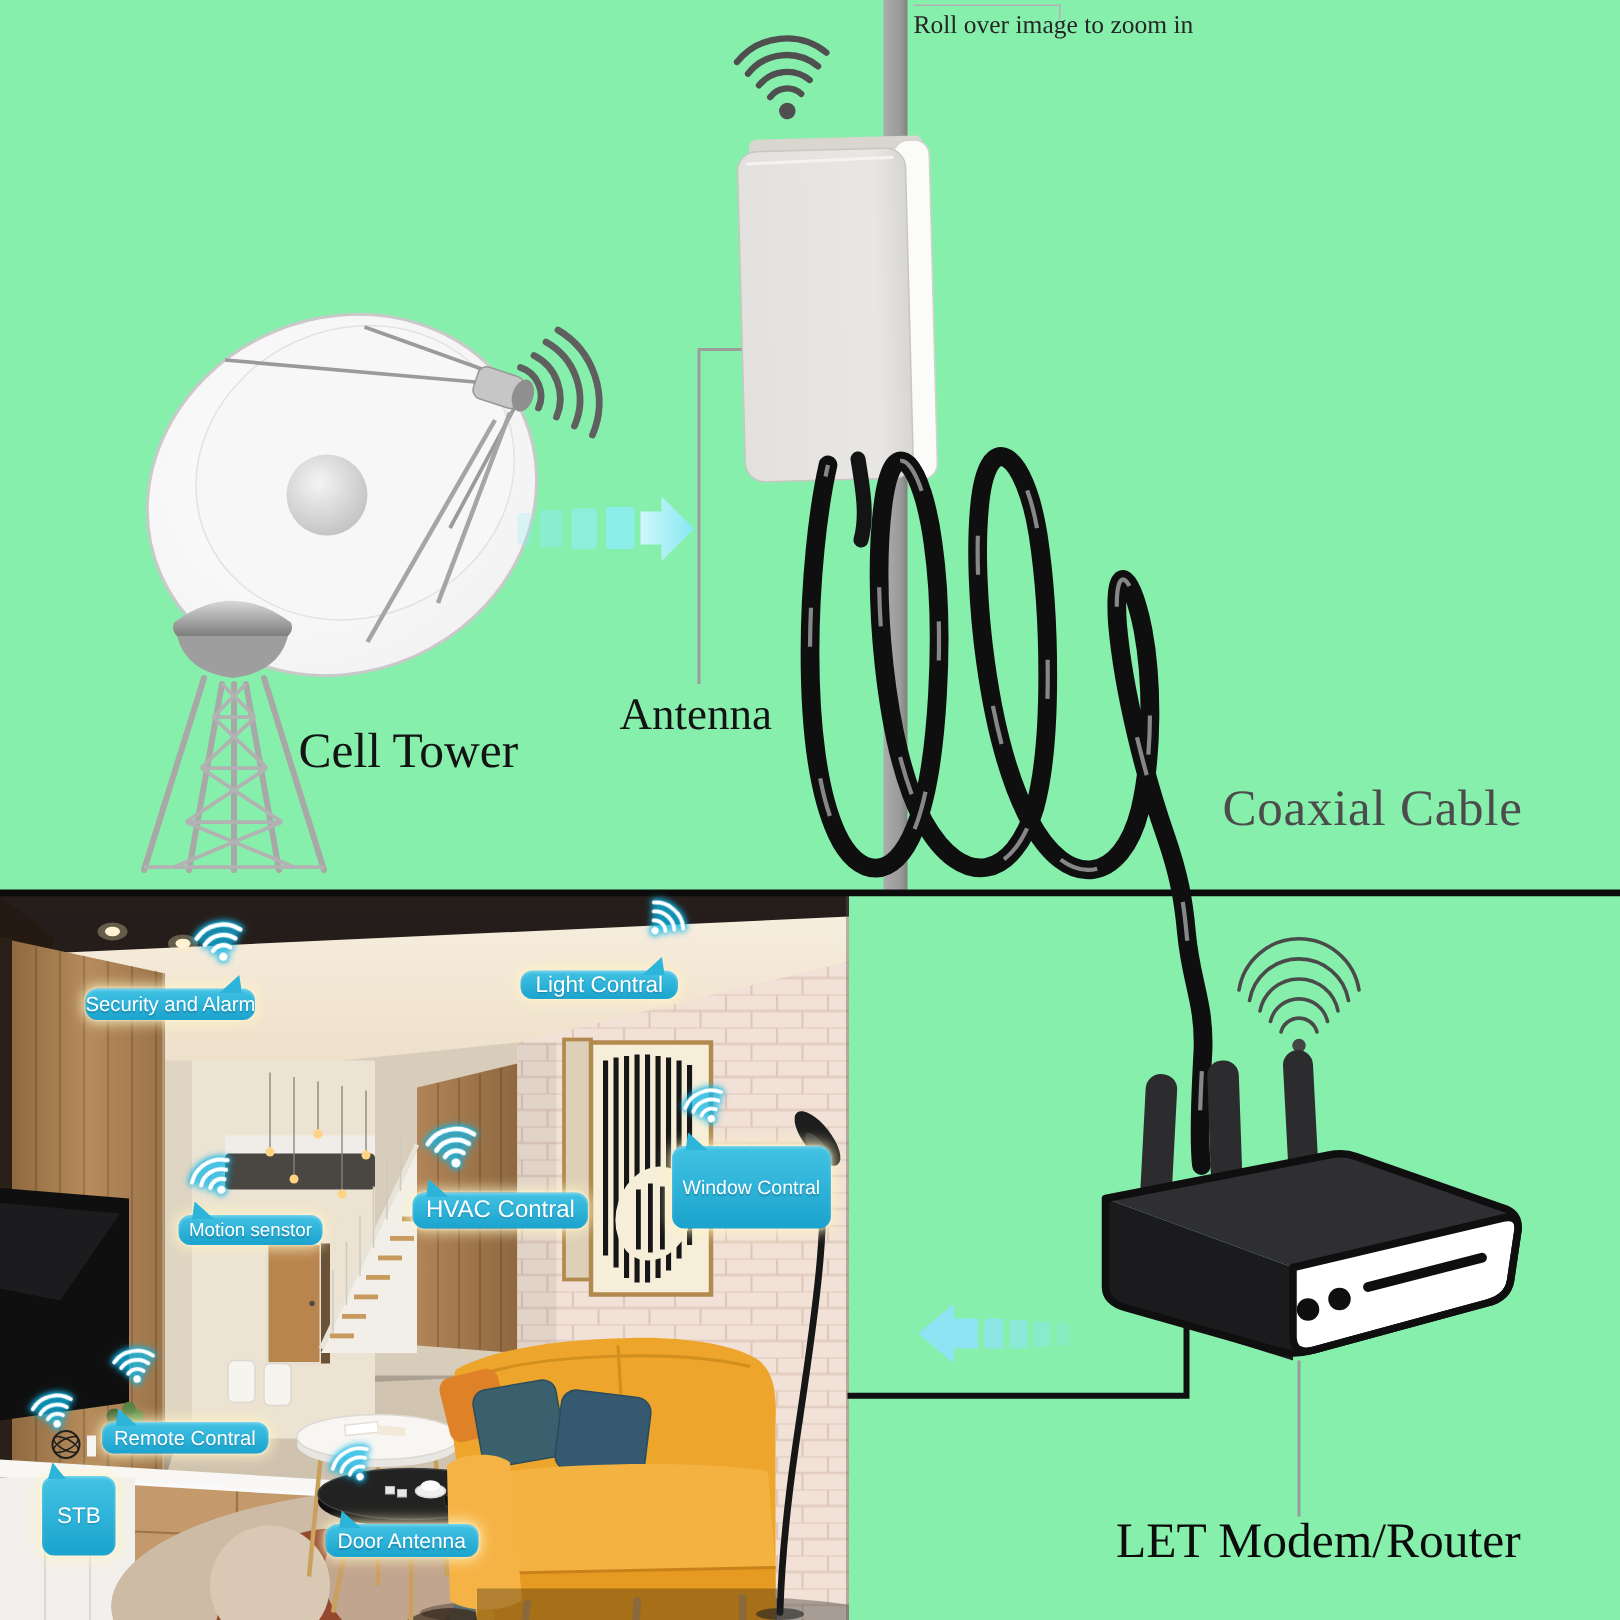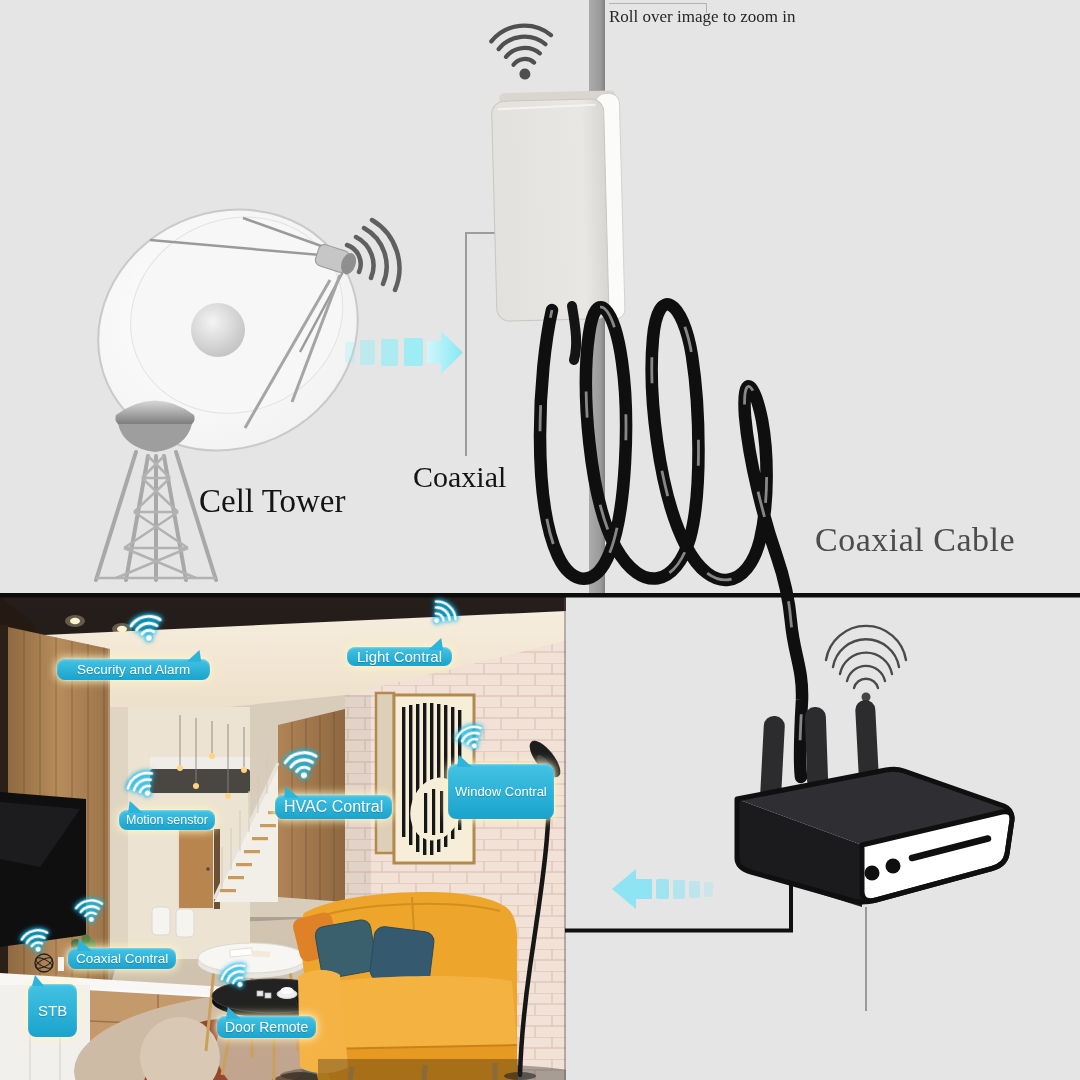--- a/index.html
+++ b/index.html
@@ -1,16 +1,16 @@
 <!DOCTYPE html>
 <html><head>
 <meta charset="utf-8">
 <style>
   html,body{margin:0;padding:0;background:#ffffff;}
-  #canvas{position:relative;width:1080px;height:1080px;background:#e5e5e5;overflow:hidden;
+  #canvas{position:relative;width:1080px;height:1080px;background:#86efac;overflow:hidden;
           font-family:"Liberation Sans",sans-serif;}
   .abs{position:absolute;}
   svg{display:block;}
   
   .cap{position:absolute;font-family:"Liberation Serif",serif;color:#141414;white-space:nowrap;line-height:1.05;}
   #cap-cell{left:199px;top:484px;font-size:33px;}
   #cap-antenna{left:413px;top:461px;font-size:30px;}
   #cap-coax{left:815px;top:522px;font-size:34px;font-weight:normal;color:#4c4c4c;letter-spacing:.5px;}
   #cap-router{left:744px;top:1011px;font-size:33px;color:#0c0c0c;}
   #hint-text{left:609px;top:8px;font-size:17px;color:#262626;}
@@ -459,28 +459,29 @@
       <circle cx="893" cy="866" r="7.5" fill="#0f0f0f"></circle>
       <line x1="912" y1="858" x2="988" y2="838.5" stroke="#0f0f0f" stroke-width="6.5" stroke-linecap="round"></line>
     </g>
     <line x1="866" y1="907" x2="866" y2="1011" stroke="#9a9a9a" stroke-width="2"></line>
   </svg>
 
   <div class="abs" id="hint-bracket" style="z-index:4;"></div>
   <div class="cap" id="hint-text" style="z-index:4;">Roll over image to zoom in</div>
 
   <div class="cap" id="cap-cell" style="z-index:4;">Cell Tower</div>
-  <div class="cap" id="cap-antenna" style="z-index:4;">Coaxial</div>
+  <div class="cap" id="cap-antenna" style="z-index:4;">Antenna</div>
   <div class="cap" id="cap-coax" style="z-index:4;">Coaxial Cable</div>
+  <div class="cap" id="cap-router" style="z-index:4;">LET Modem/Router</div>
 
   <div class="tag" style="left:57px;top:659px;">
     <svg class="wifi" width="34" height="28" viewBox="0 0 32 26" style="left:73px;top:-44px;transform:rotate(-12deg);">
         <use href="#wifi"></use>
       </svg>
-    <span class="bubble tr" style="font-size:13.5px;padding:3px 20px;">Security and Alarm</span>
+    <span class="bubble tr" style="font-size:13.5px;padding:3px 0;">Security and Alarm</span>
   </div>
   <div class="tag" style="left:347px;top:647px;">
     <svg class="wifi" width="30" height="25" viewBox="0 0 32 26" style="left:80px;top:-45px;transform:rotate(42deg);">
         <use href="#wifi"></use>
       </svg>
     <span class="bubble tr" style="font-size:15px;padding:1px 10px;">Light Contral</span>
   </div>
   <div class="tag" style="left:119px;top:762px;margin-top:48px;">
     <svg class="wifi" width="32" height="26" viewBox="0 0 32 26" style="left:8px;top:-37px;transform:rotate(-32deg);">
         <use href="#wifi"></use>
@@ -496,28 +497,28 @@
   <div class="tag" style="left:275px;top:795px;">
     <svg class="wifi" width="36" height="30" viewBox="0 0 32 26" style="left:9px;top:-44px;transform:rotate(-12deg);">
         <use href="#wifi"></use>
       </svg>
     <span class="bubble tl" style="font-size:16px;padding:3px 9px;">HVAC Contral</span>
   </div>
   <div class="tag" style="left:68px;top:948px;">
     <svg class="wifi" width="30" height="25" viewBox="0 0 32 26" style="left:7px;top:-49px;transform:rotate(-10deg);">
         <use href="#wifi"></use>
       </svg>
-    <span class="bubble tl" style="font-size:13.5px;padding:3px 8px;">Coaxial Contral</span>
+    <span class="bubble tl" style="font-size:13.5px;padding:3px 8px;">Remote Contral</span>
   </div>
   <div class="tag" style="left:28px;top:984px;">
     <svg class="wifi" width="30" height="25" viewBox="0 0 32 26" style="left:-7px;top:-55px;transform:rotate(-15deg);">
         <use href="#wifi"></use>
       </svg>
     <span class="bubble t" style="font-size:15px;padding:18px 10px;">STB</span>
   </div>
   <div class="tag" style="left:217px;top:1016px;">
     <svg class="wifi" width="30" height="25" viewBox="0 0 32 26" style="left:4px;top:-51px;transform:rotate(-30deg);">
         <use href="#wifi"></use>
       </svg>
-    <span class="bubble tl" style="font-size:14px;padding:3px 8px;">Door Remote</span>
+    <span class="bubble tl" style="font-size:14px;padding:3px 8px;">Door Antenna</span>
   </div>
 
 </div>
 
 </body></html>

